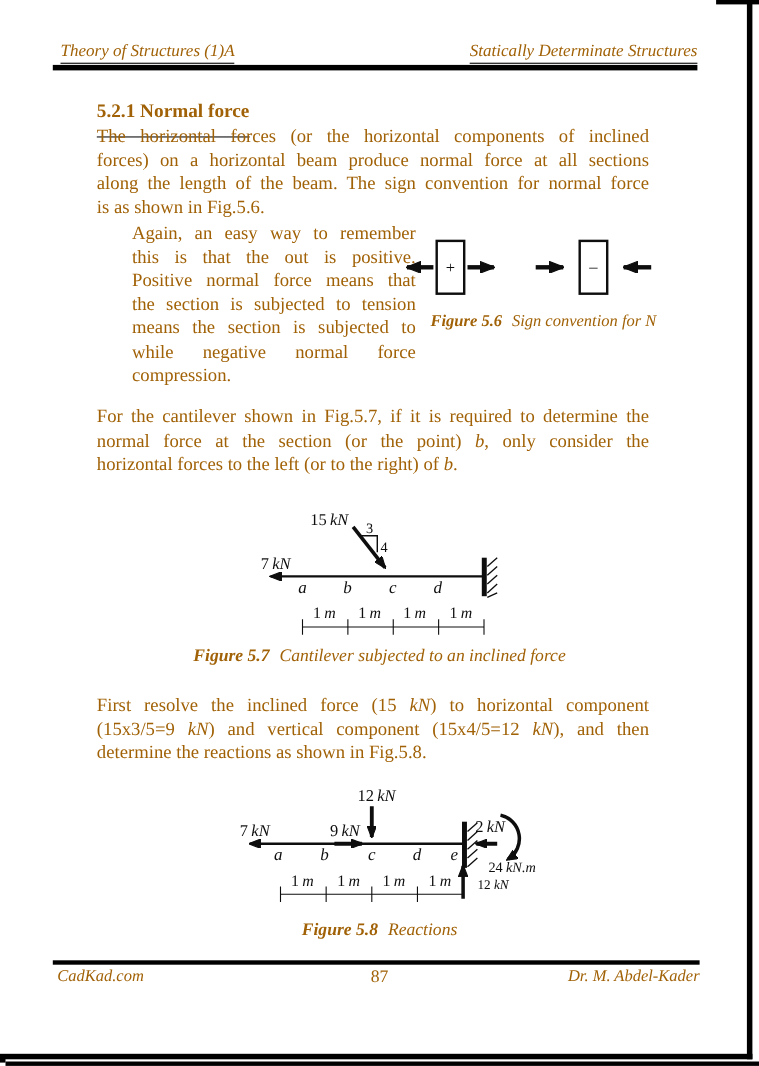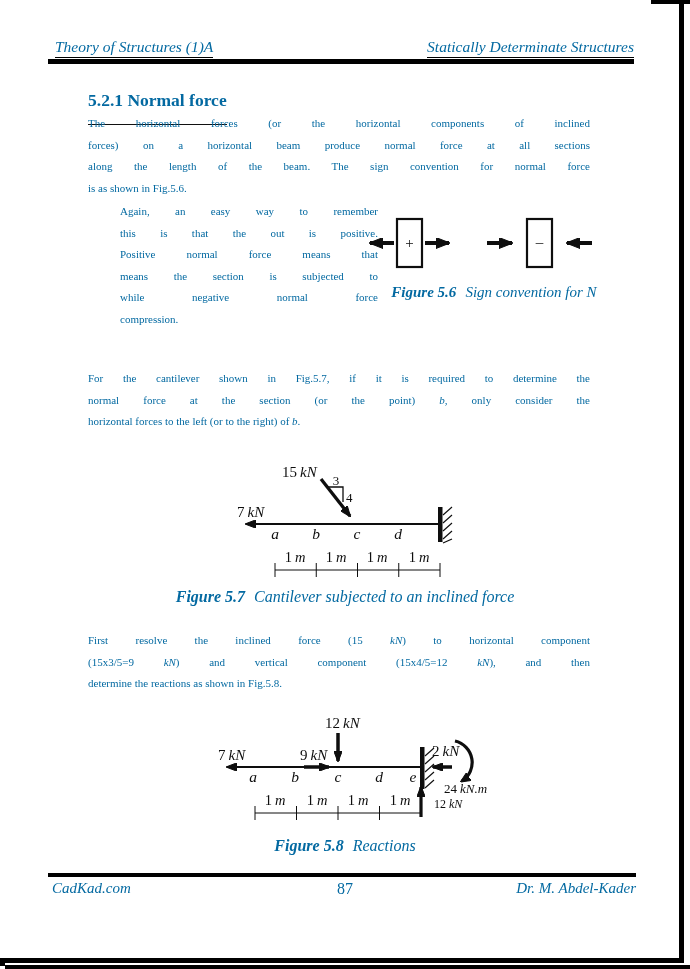--- a/index.html
+++ b/index.html
@@ -1,23 +1,23 @@
 <!DOCTYPE html>
 <html><head>
 <meta charset="utf-8">
 <style>
   html,body{margin:0;padding:0;background:#fff;}
   .page{position:relative;width:690px;height:969px;background:#ffffff;overflow:hidden;
-        font-family:"Liberation Serif",serif;color:#0369a1;}
+        font-family:"Liberation Serif",serif;color:#a16207;}
   .abs{position:absolute;}
   .scan{background:#000;}
   .hdr{font-style:italic;font-size:15.5px;border-bottom:1.4px solid #000;padding-bottom:1px;white-space:nowrap;}
   .rule{background:#000;}
   .stitle{font-weight:bold;font-size:17.5px;border-bottom:1.7px solid #111;padding-bottom:14px;white-space:nowrap;}
-  .para{font-size:11px;line-height:21.5px;}
+  .para{font-size:17px;line-height:21.5px;}
   .jline{text-align:justify;text-align-last:justify;}
   .lline{text-align:left;}
   .it{font-style:italic;}
   .caption{white-space:nowrap;}
   .cap-label{font-weight:bold;font-style:italic;}
   .cap-text{font-style:italic;margin-left:9px;}
   .cap15{font-size:15px;}
   .cap16{font-size:16px;}
   .center{text-align:center;}
   .foot{font-size:15px;font-style:italic;white-space:nowrap;}
@@ -55,20 +55,21 @@
     <div class="jline">The horizontal forces (or the horizontal components of inclined</div>
     <div class="jline">forces) on a horizontal beam produce normal force at all sections</div>
     <div class="jline">along the length of the beam. The sign convention for normal force</div>
     <div class="lline">is as shown in Fig.5.6.</div>
   </div>
 
   <div class="abs para" style="left:88px;top:201px;width:258px;margin-left:32px;">
     <div class="jline">Again, an easy way to remember</div>
     <div class="jline">this is that the out is positive.</div>
     <div class="jline">Positive normal force means that</div>
+    <div class="jline">the section is subjected to tension</div>
     <div class="jline">means the section is subjected to</div>
     <div class="jline">while negative normal force</div>
     <div class="lline">compression.</div>
   </div>
 
   <svg class="abs" style="left:340px;top:205px;" width="310" height="75" viewBox="0 0 310 75">
     <defs>
       <marker id="ah56" markerUnits="userSpaceOnUse" markerWidth="14" markerHeight="11" refX="13" refY="5.5" orient="auto">
         <path d="M0,0 L14,5.5 L0,11 z" fill="#0e0e0e" stroke="none"></path>
       </marker>

